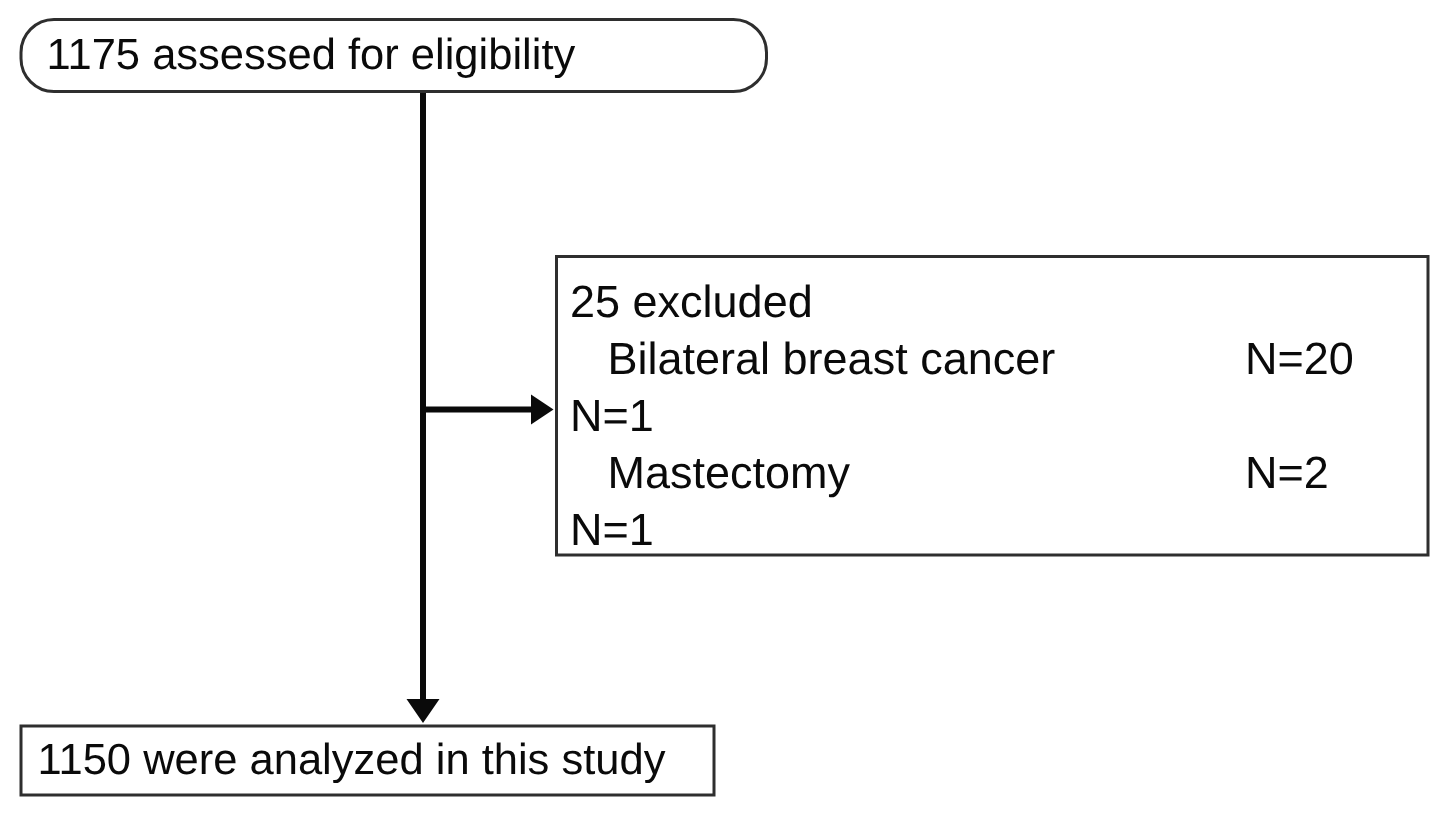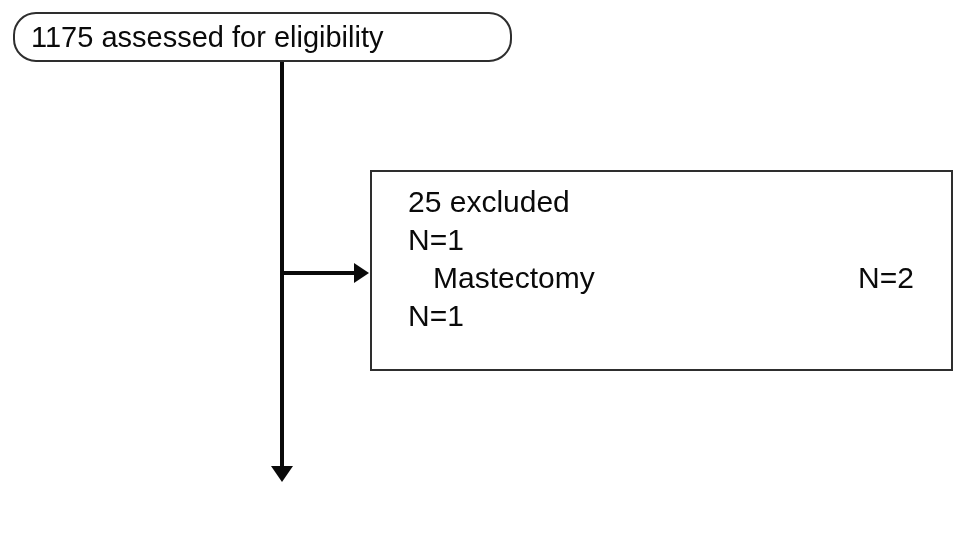--- a/index.html
+++ b/index.html
@@ -41,21 +41,21 @@
     height: 48px;
     display: flex;
     align-items: center;
     padding-left: 10px;
   }
   .excluded-box {
     left: 370px;
     top: 170px;
     width: 583px;
     height: 201px;
-    padding: 11px 0 0 36px;
+    padding: 11px 0 0 8px;
     font-size: 30px;
   }
   .excl-title {
     line-height: 38px;
   }
   .excl-row {
     display: flex;
     line-height: 38px;
   }
   .excl-label {
@@ -115,29 +115,36 @@
 
   <div class="vline"></div>
   <div class="arrowhead-down"></div>
 
   <div class="hline"></div>
   <div class="arrowhead-right"></div>
 
   <div class="box excluded-box">
     <div class="excl-title">25 excluded</div>
 
+    <div class="excl-row">
+      <span class="excl-label">Bilateral breast cancer</span>
+      <span class="excl-n">N=20</span>
+    </div>
 
     <div class="excl-row">
       <span class="excl-n">N=1</span>
     </div>
 
     <div class="excl-row">
       <span class="excl-label">Mastectomy</span>
       <span class="excl-n">N=2</span>
     </div>
 
     <div class="excl-row">
       <span class="excl-n">N=1</span>
     </div>
   </div>
 
+  <div class="box bottom-box">
+    <span>1150 were analyzed in this study</span>
+  </div>
 
 </div>
 
 </body></html>

